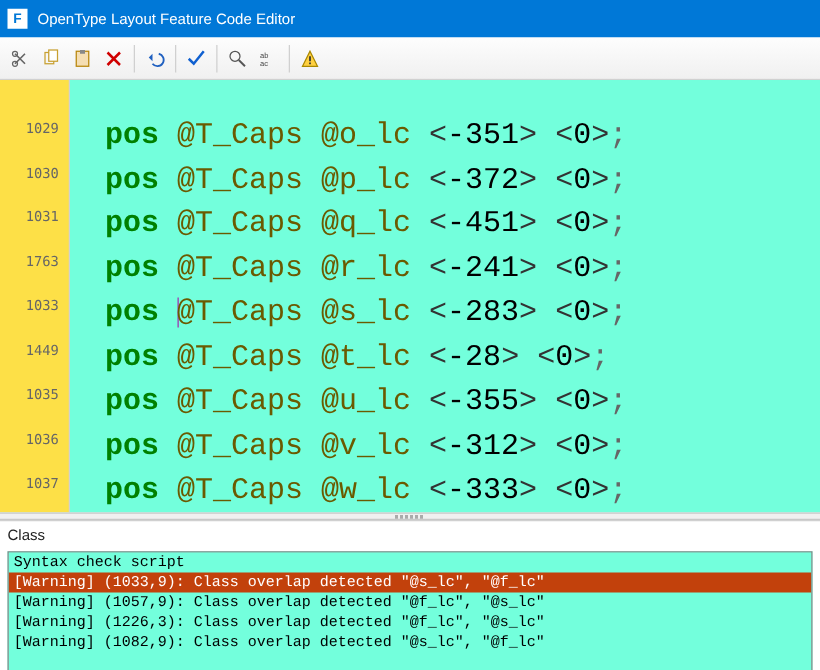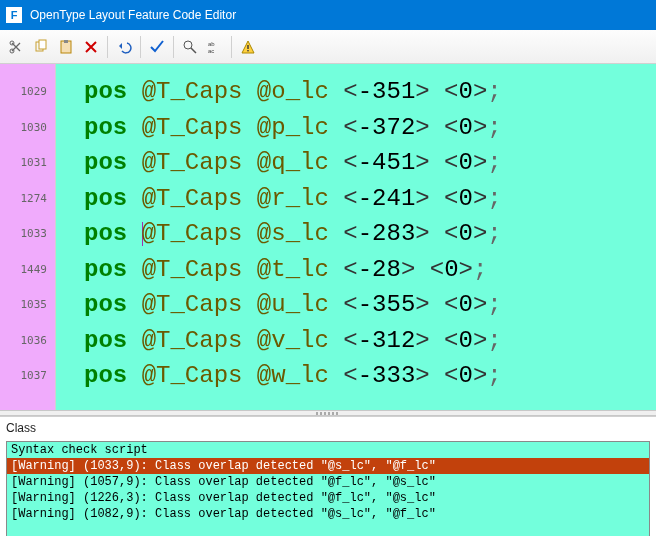--- a/index.html
+++ b/index.html
@@ -59,38 +59,38 @@
     margin: 0 3px;
   }
   .editor-area {
     display: flex;
     height: 346px;
     background: #73ffdc;
     position: relative;
   }
   .gutter {
     width: 56px;
-    background: #f0abfc;
+    background: #fde047;
     border-right: 1px solid #d0d0d0;
     font-family: Consolas, monospace;
     font-size: 11px;
     color: #666;
     text-align: right;
-    padding-top: 10px;
+    padding-top: 21px;
   }
   .gutter div {
     height: 35.5px;
     line-height: 35.5px;
     padding-right: 8px;
   }
   .code {
     flex: 1;
     font-family: Consolas, "Courier New", monospace;
     font-size: 24px;
-    padding-top: 10px;
+    padding-top: 27px;
     padding-left: 28px;
     white-space: pre;
     background: #73ffdc;
     position: relative;
   }
   .code-line {
     height: 35.5px;
     line-height: 35.5px;
   }
   .kw { color: #008000; font-weight: bold; }
@@ -220,21 +220,21 @@
         <rect x="7.3" y="11" width="1.4" height="1.4" fill="#333"></rect>
       </svg>
   </div>
 </div>
 
 <div class="editor-area">
   <div class="gutter" id="gutter">
       <div>1029</div>
       <div>1030</div>
       <div>1031</div>
-      <div>1274</div>
+      <div>1763</div>
       <div>1033</div>
       <div>1449</div>
       <div>1035</div>
       <div>1036</div>
       <div>1037</div>
     </div>
   <div class="code" id="code"><div class="code-line"><span class="kw">pos</span> <span class="cls">@T_Caps</span> <span class="cls">@o_lc</span> <span class="ang">&lt;</span><span class="num">-351</span><span class="ang">&gt;</span> <span class="ang">&lt;</span><span class="num">0</span><span class="ang">&gt;</span><span class="semi">;</span></div><div class="code-line"><span class="kw">pos</span> <span class="cls">@T_Caps</span> <span class="cls">@p_lc</span> <span class="ang">&lt;</span><span class="num">-372</span><span class="ang">&gt;</span> <span class="ang">&lt;</span><span class="num">0</span><span class="ang">&gt;</span><span class="semi">;</span></div><div class="code-line"><span class="kw">pos</span> <span class="cls">@T_Caps</span> <span class="cls">@q_lc</span> <span class="ang">&lt;</span><span class="num">-451</span><span class="ang">&gt;</span> <span class="ang">&lt;</span><span class="num">0</span><span class="ang">&gt;</span><span class="semi">;</span></div><div class="code-line"><span class="kw">pos</span> <span class="cls">@T_Caps</span> <span class="cls">@r_lc</span> <span class="ang">&lt;</span><span class="num">-241</span><span class="ang">&gt;</span> <span class="ang">&lt;</span><span class="num">0</span><span class="ang">&gt;</span><span class="semi">;</span></div><div class="code-line"><span class="kw">pos</span> <span class="cursor-bar"></span><span class="cls">@T_Caps</span> <span class="cls">@s_lc</span> <span class="ang">&lt;</span><span class="num">-283</span><span class="ang">&gt;</span> <span class="ang">&lt;</span><span class="num">0</span><span class="ang">&gt;</span><span class="semi">;</span></div><div class="code-line"><span class="kw">pos</span> <span class="cls">@T_Caps</span> <span class="cls">@t_lc</span> <span class="ang">&lt;</span><span class="num">-28</span><span class="ang">&gt;</span> <span class="ang">&lt;</span><span class="num">0</span><span class="ang">&gt;</span><span class="semi">;</span></div><div class="code-line"><span class="kw">pos</span> <span class="cls">@T_Caps</span> <span class="cls">@u_lc</span> <span class="ang">&lt;</span><span class="num">-355</span><span class="ang">&gt;</span> <span class="ang">&lt;</span><span class="num">0</span><span class="ang">&gt;</span><span class="semi">;</span></div><div class="code-line"><span class="kw">pos</span> <span class="cls">@T_Caps</span> <span class="cls">@v_lc</span> <span class="ang">&lt;</span><span class="num">-312</span><span class="ang">&gt;</span> <span class="ang">&lt;</span><span class="num">0</span><span class="ang">&gt;</span><span class="semi">;</span></div><div class="code-line"><span class="kw">pos</span> <span class="cls">@T_Caps</span> <span class="cls">@w_lc</span> <span class="ang">&lt;</span><span class="num">-333</span><span class="ang">&gt;</span> <span class="ang">&lt;</span><span class="num">0</span><span class="ang">&gt;</span><span class="semi">;</span></div></div>
 </div>
 
 <div class="drag-handle"></div>

